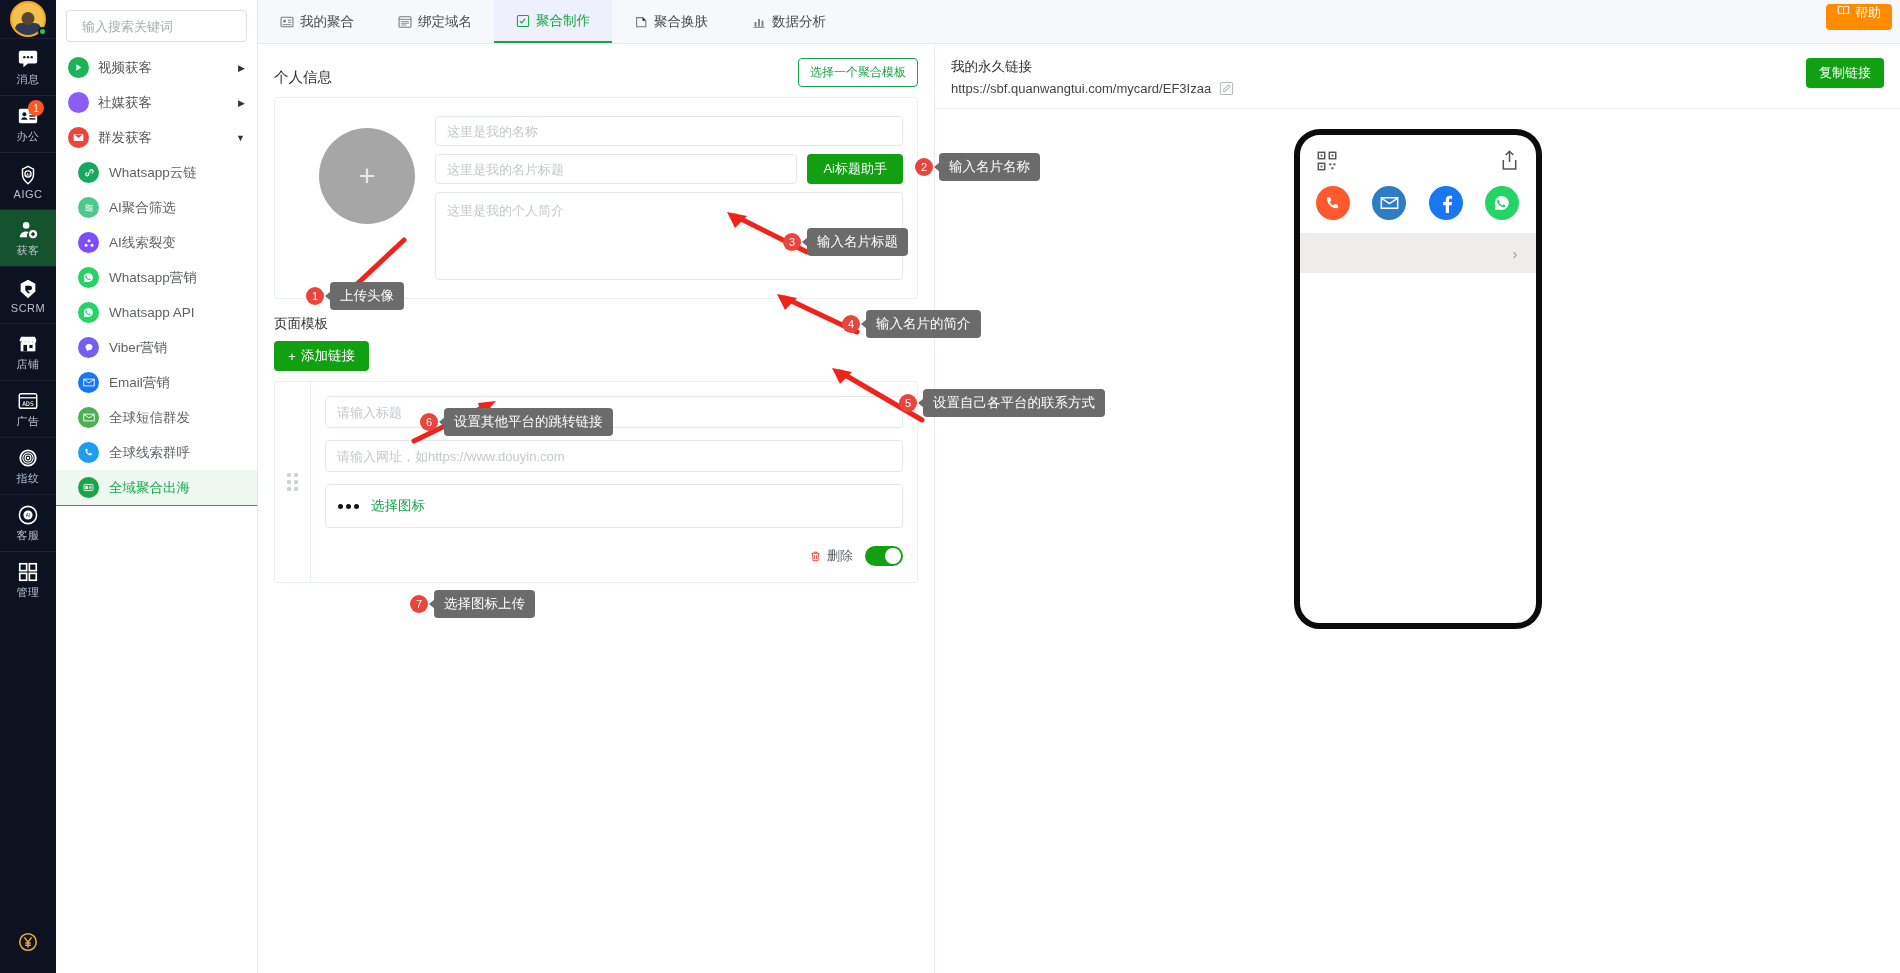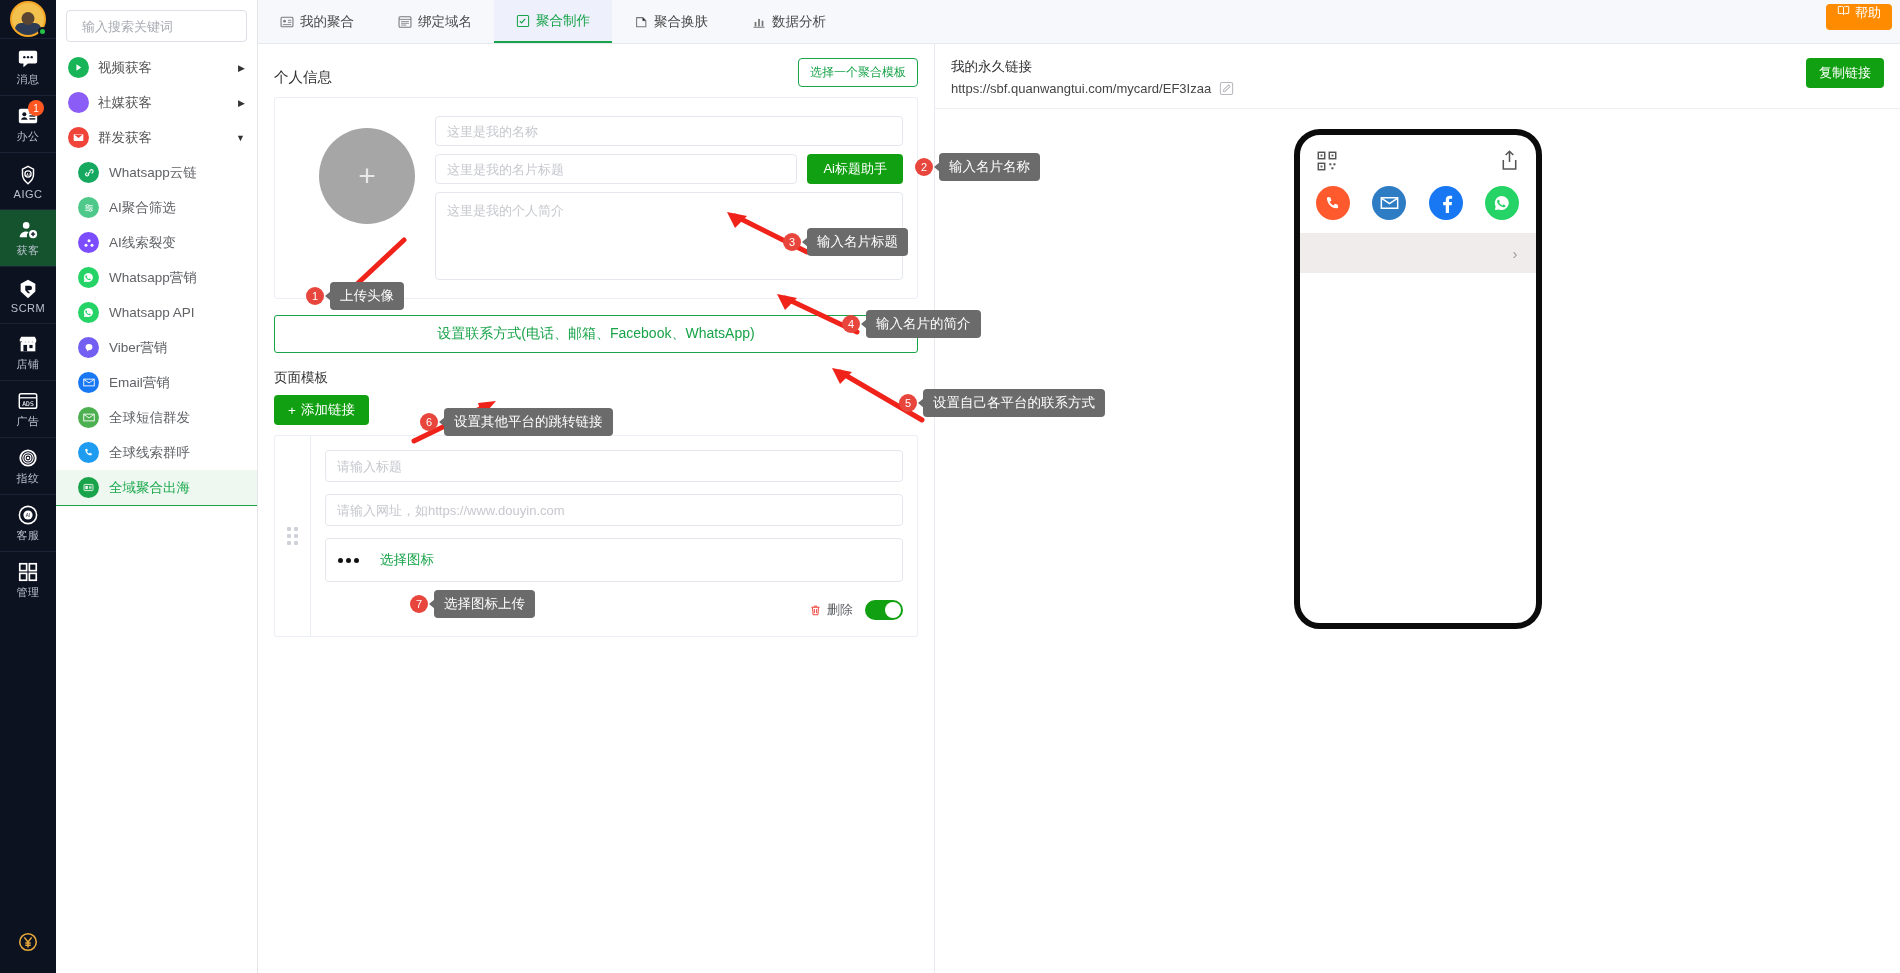--- a/index.html
+++ b/index.html
@@ -153,21 +153,21 @@
   .drag-col {
     width: 36px; flex: 0 0 36px; border-right: 1px solid #ebeef5;
     display: flex; align-items: center; justify-content: center; cursor: grab;
   }
   .dots6 { display: grid; grid-template-columns: 4px 4px; gap: 3px; }
   .dots6 i { width: 4px; height: 4px; background: #cfd2d8; border-radius: 1px; display: block; }
   .link-body { flex: 1; padding: 14px 14px 10px; display: flex; flex-direction: column; gap: 12px; }
   .inp-lg { height: 32px; }
   .icon-pick {
     border: 1px solid #e4e7ed; border-radius: 4px; height: 44px;
-    display: flex; align-items: center; padding: 0 12px; gap: 21px;
+    display: flex; align-items: center; padding: 0 12px; gap: 12px;
   }
   .icon-pick .dots3 { display: flex; gap: 3px; }
   .icon-pick .dots3 i { width: 5px; height: 5px; border-radius: 50%; background: #111; display: block; }
   .icon-pick-lb { color: #19a34a; font-size: 13.5px; cursor: pointer; }
   .link-foot { display: flex; align-items: center; justify-content: flex-end; gap: 12px; padding-top: 6px; }
   .del-btn {
     display: flex; align-items: center; gap: 5px; color: #606266;
     font-size: 13px; cursor: pointer; background: none; border: none; font-family: inherit;
   }
   .switch {
@@ -550,21 +550,20 @@
           <div class="pi-fields">
             <input class="inp" placeholder="这里是我的名称" style="">
             <div class="row-ai">
               <input class="inp" placeholder="这里是我的名片标题" style="">
               <button class="ai-btn">Ai标题助手</button>
             </div>
             <textarea class="inp" placeholder="这里是我的个人简介" style=""></textarea>
           </div>
         </div>
 
-        <div class="contact-bar">设置联系方式(电话、邮箱、Facebook、WhatsApp)</div>
 
         <div class="tpl-title">页面模板</div>
         <button class="add-btn">
           <span>+</span>
           <span>添加链接</span>
         </button>
 
         <div class="link-card">
           <div class="drag-col">
             <span class="dots6">

